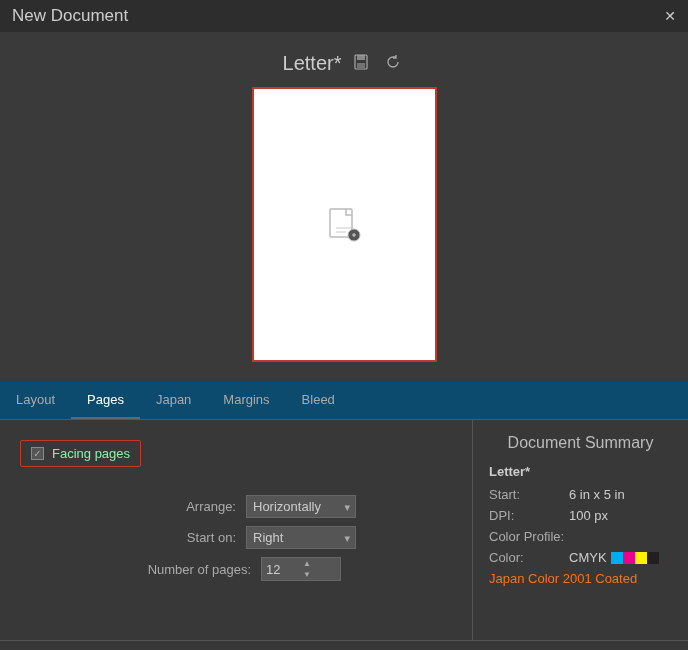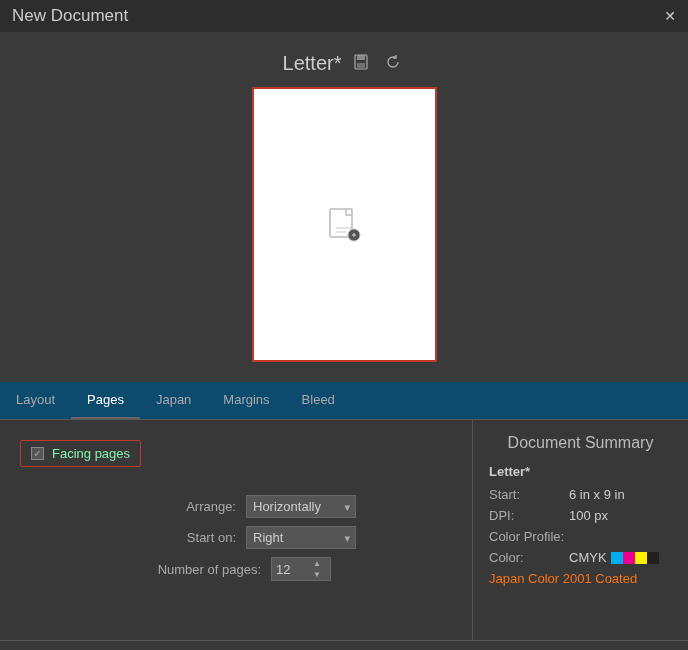--- a/index.html
+++ b/index.html
@@ -234,21 +234,21 @@
       transform: translateY(-50%);
       color: #aaa;
       pointer-events: none;
       font-size: 11px;
     }
     .number-input-wrapper {
       display: flex;
       align-items: center;
       background: #555;
       border: 1px solid #666;
-      width: 60px;
+      width: 80px;
     }
     .number-input-wrapper input {
       background: transparent;
       border: none;
       color: #ccc;
       font-size: 13px;
       width: 38px;
       padding: 3px 4px;
       outline: none;
       text-align: left;
@@ -383,21 +383,21 @@
             </div>
           </div>
         </div>
       </div>
 
       <div class="right-panel">
         <div class="right-panel-title">Document Summary</div>
         <div class="summary-name">Letter*</div>
         <div class="summary-row">
           <span class="summary-label">Start:</span>
-          <span class="summary-value">6 in  x  9 in</span>
+          <span class="summary-value">6 in  x  5 in</span>
         </div>
         <div class="summary-row">
           <span class="summary-label">DPI:</span>
           <span class="summary-value">100 px</span>
         </div>
         <div class="summary-row">
           <span class="summary-label">Color Profile:</span>
         </div>
         <div class="summary-row">
           <span class="summary-label">Color:</span>

